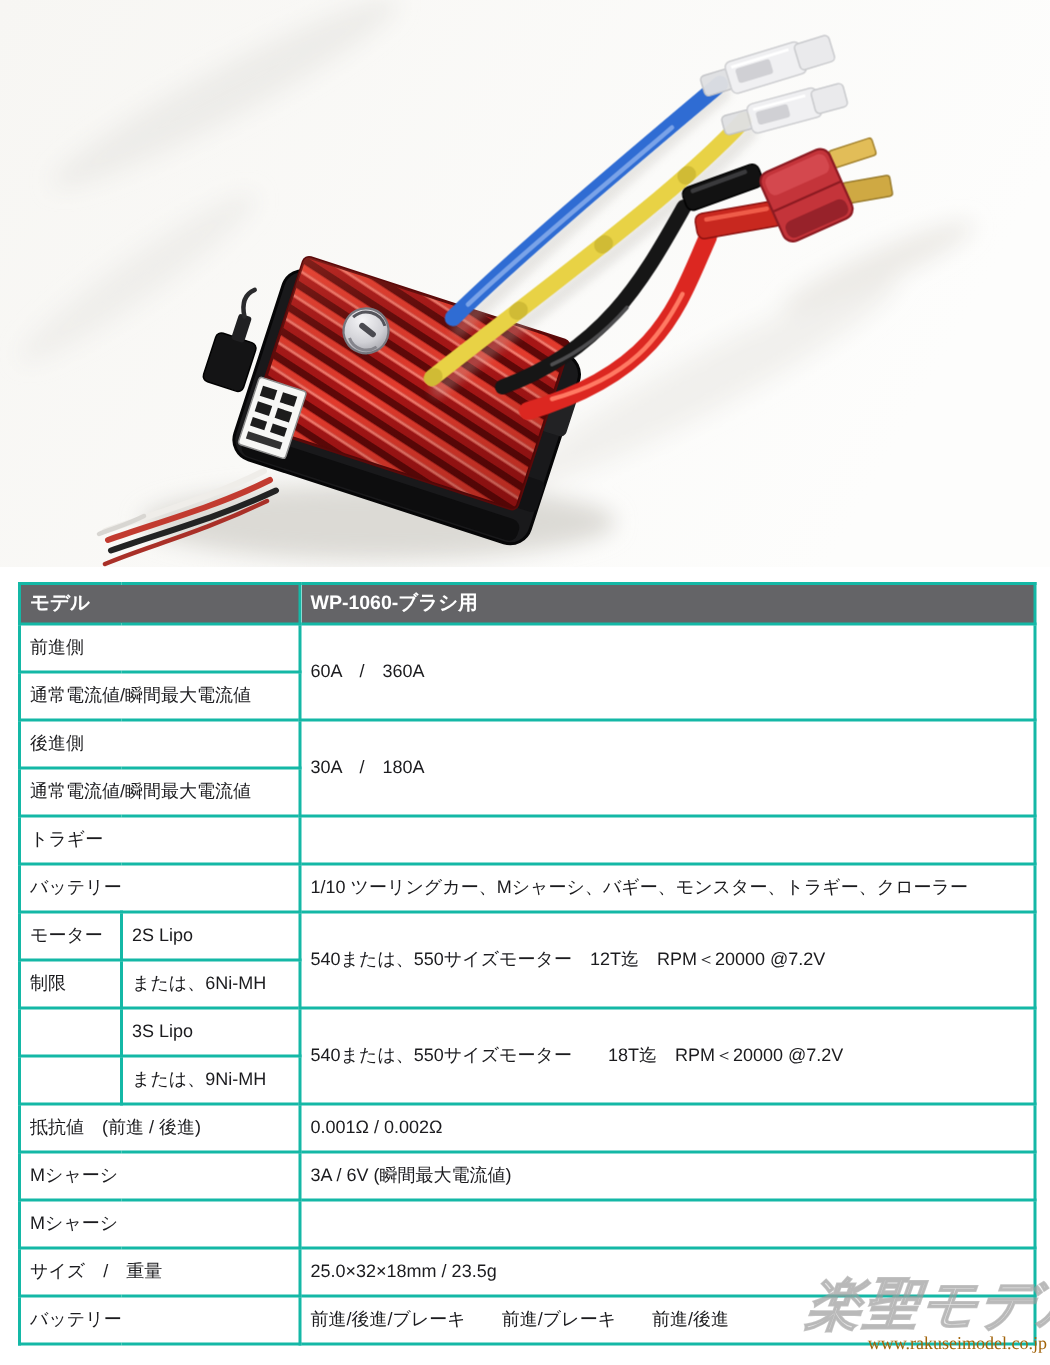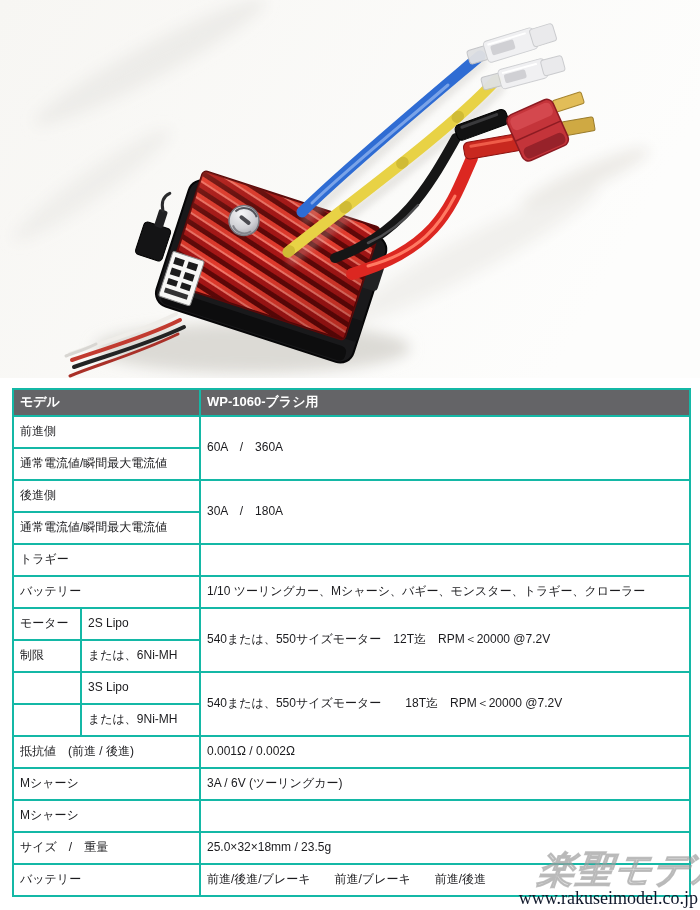--- a/index.html
+++ b/index.html
@@ -33,21 +33,21 @@
     position:absolute;left:538px;top:845px;width:160px;text-align:right;
     font-style:italic;font-weight:bold;font-size:37px;letter-spacing:1px;
     color:rgba(185,185,185,0.38);
     -webkit-text-stroke:1px rgba(150,150,150,0.55);
     transform:skewX(-6deg);
     z-index:6;pointer-events:none;white-space:nowrap;
   }
   .wm-url{
     position:absolute;left:515px;top:888px;width:183px;text-align:right;
     font-family:"Liberation Serif","DejaVu Serif",serif;
-    font-size:18px;color:#0f172a;z-index:6;pointer-events:none;white-space:nowrap;
+    font-size:12px;color:#a16207;z-index:6;pointer-events:none;white-space:nowrap;
   }
 </style>
 </head>
 <body>
 
 <svg id="photo" width="700" height="378" viewBox="0 0 700 378" aria-hidden="true">
   <defs>
     <filter id="soft" x="-60%" y="-60%" width="220%" height="220%">
       <feGaussianBlur stdDeviation="7"></feGaussianBlur>
     </filter>
@@ -226,21 +226,21 @@
   <tr>
     <td class="lbl thin-r"></td>
     <td class="lbl thin-l">または、9Ni-MH</td>
   </tr>
   <tr>
     <td class="lbl" colspan="2">抵抗値　(前進 / 後進)</td>
     <td class="val">0.001Ω / 0.002Ω</td>
   </tr>
   <tr>
     <td class="lbl" colspan="2">Mシャーシ</td>
-    <td class="val">3A / 6V (ツーリングカー)</td>
+    <td class="val">3A / 6V (瞬間最大電流値)</td>
   </tr>
   <tr>
     <td class="lbl" colspan="2">Mシャーシ</td>
     <td class="val"></td>
   </tr>
   <tr>
     <td class="lbl" colspan="2">サイズ　/　重量</td>
     <td class="val">25.0×32×18mm / 23.5g</td>
   </tr>
   <tr>

